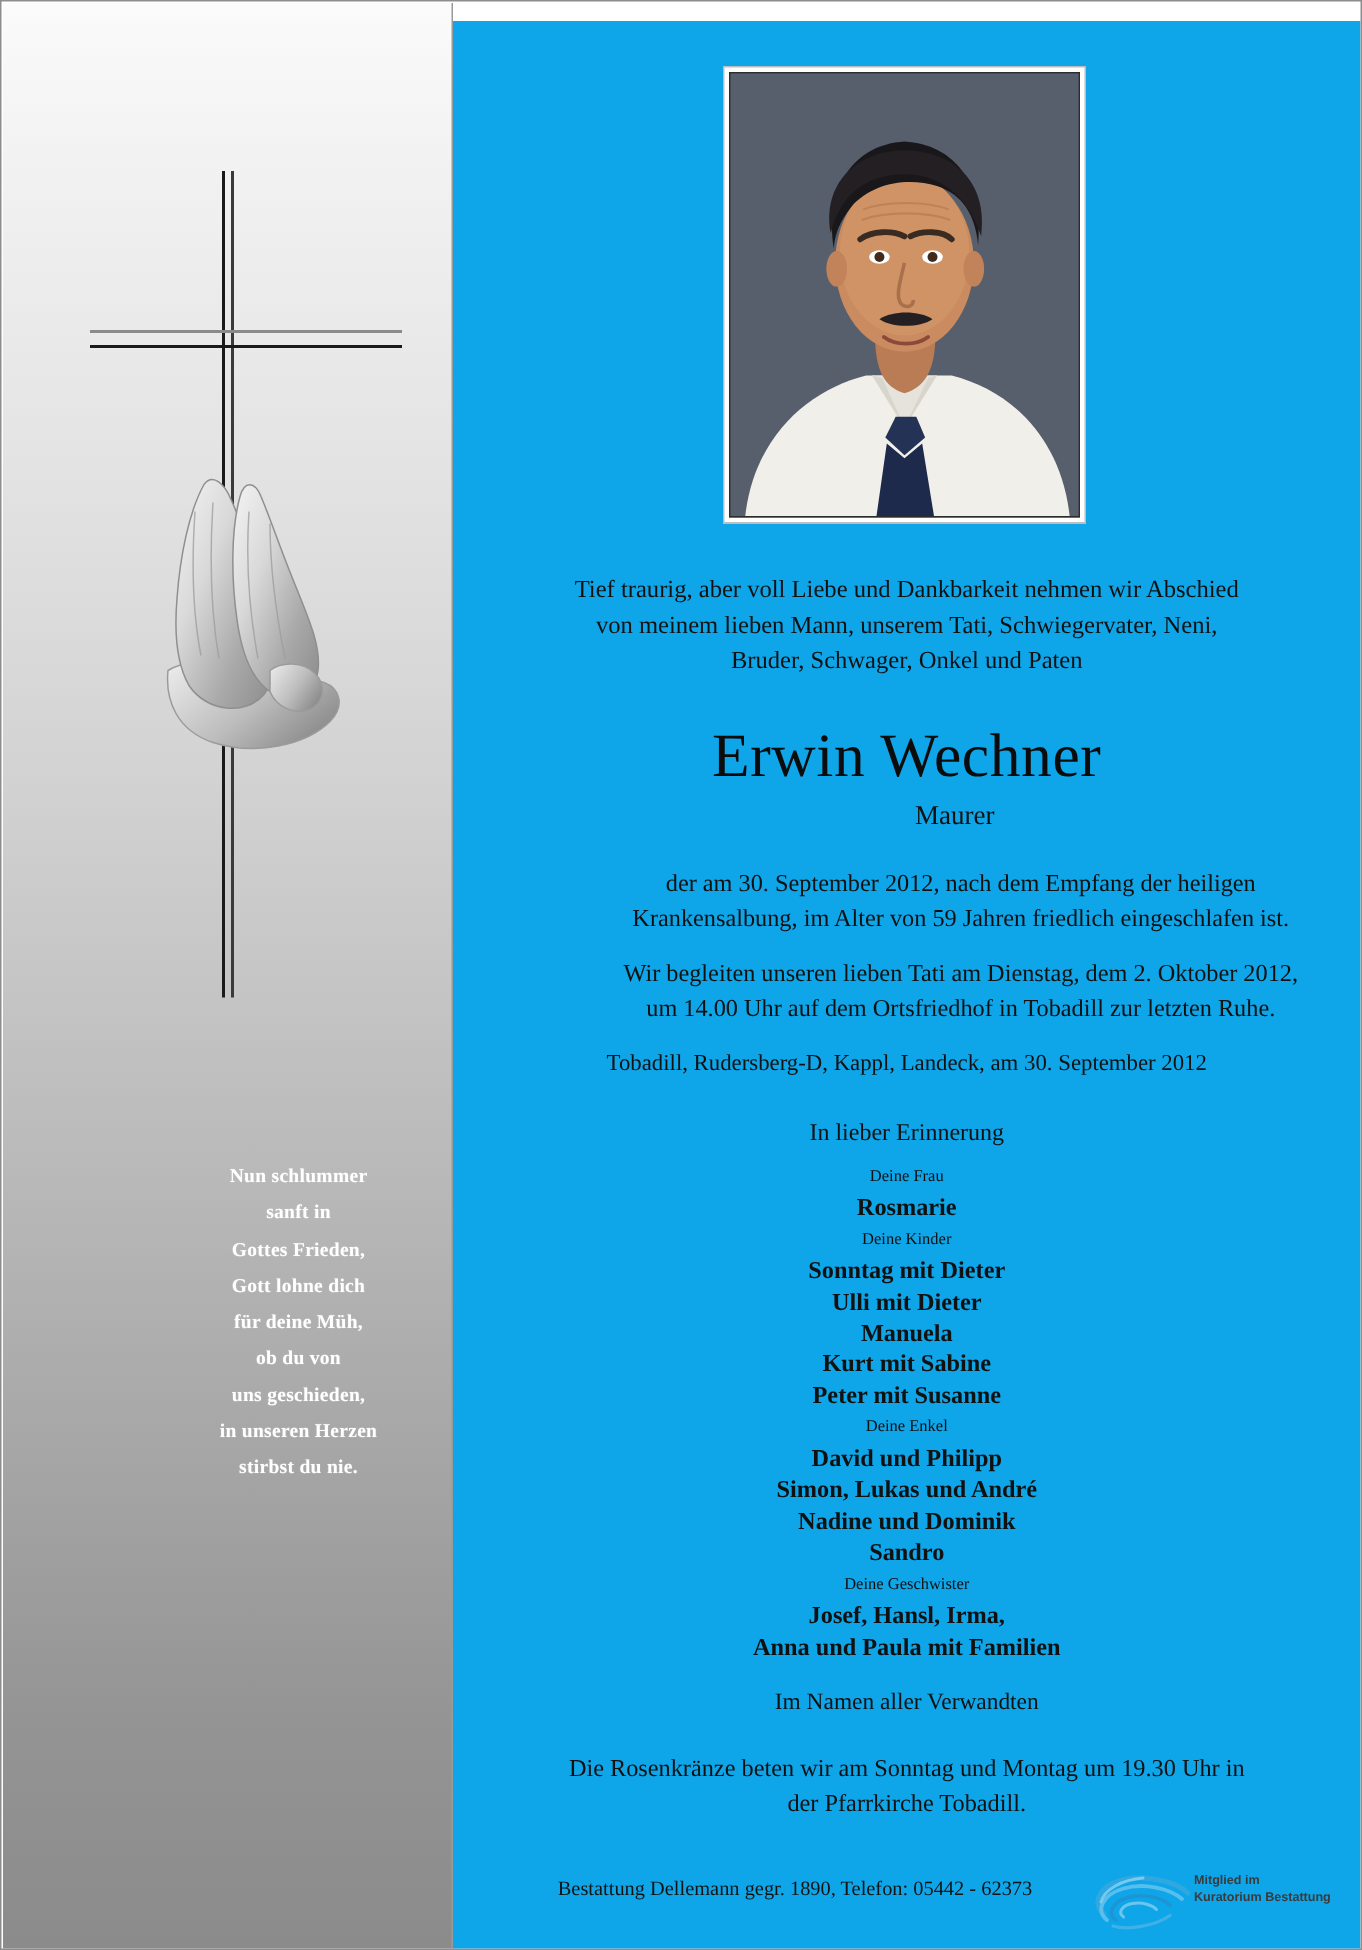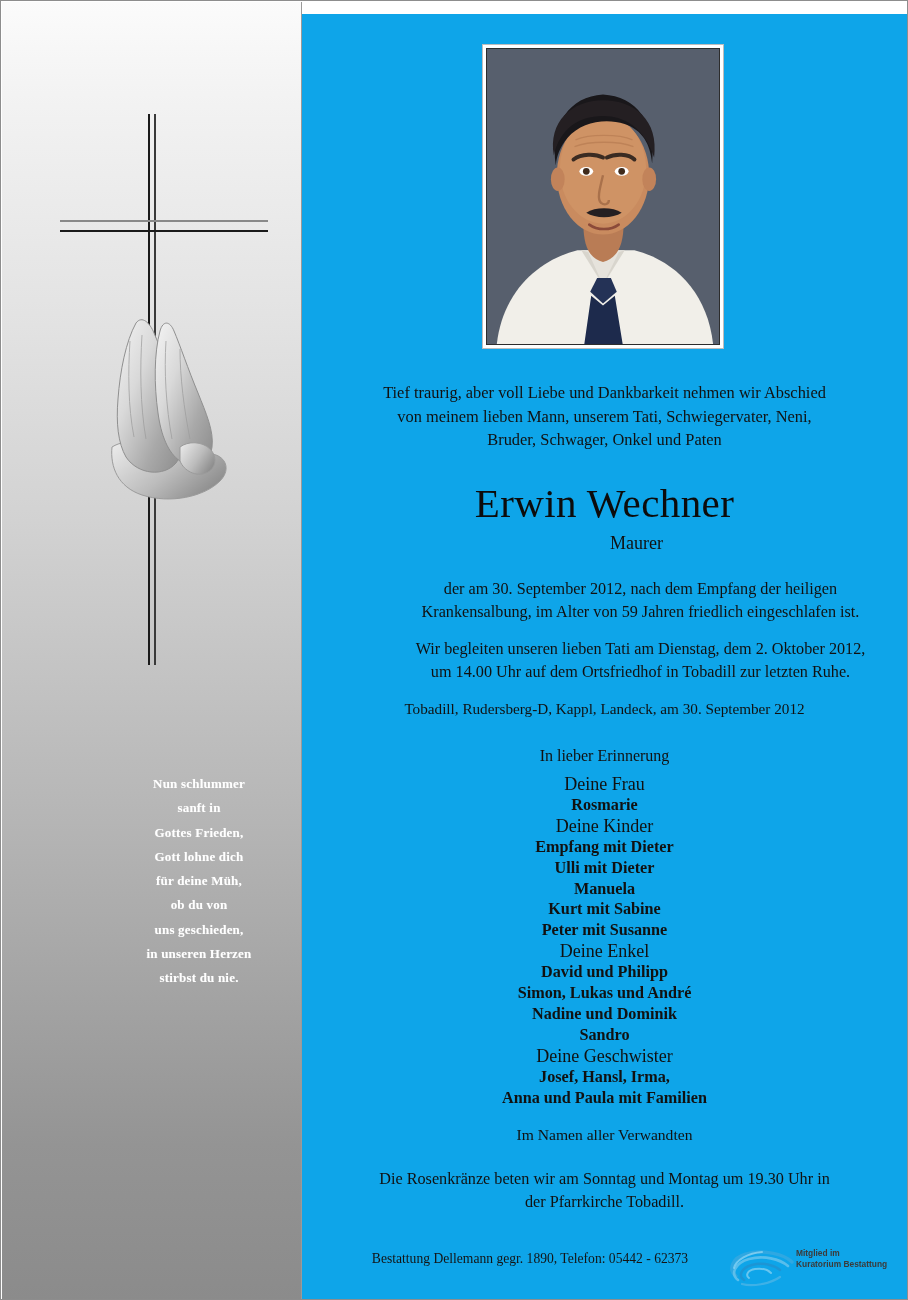--- a/index.html
+++ b/index.html
@@ -104,21 +104,21 @@
   #profession{font-size:18px;line-height:24px;}
   .para{font-size:16.2px;line-height:22.6px;padding-left:36px;}
   .place{font-size:15.2px;line-height:21px;}
   #memory{font-size:16px;line-height:22px;}
 
   #family{
     position:absolute;left:0;top:760px;width:605px;
     text-align:center;
   }
   #family div{
-    font-size:18px;line-height:20.9px;color:#111;
+    font-size:11px;line-height:20.9px;color:#111;
   }
   #family div.rel{font-weight:400;}
   #family div.nm{font-weight:bold;font-size:16.2px;}
 
   #relatives{font-size:15.6px;line-height:21px;}
   #rosary{font-size:16.2px;line-height:22.6px;}
 
   
   #footer{
     position:absolute;left:0;top:1228px;width:519px;height:60px;
@@ -277,21 +277,21 @@
 
     <div class="txt place" style="top:684px;">Tobadill, Rudersberg-D, Kappl, Landeck, am 30. September 2012</div>
 
     <div class="txt" id="memory" style="top:731px;">In lieber Erinnerung</div>
 
     <div id="family">
       <div class="rel">Deine Frau</div>
       <div class="nm">Rosmarie</div>
 
       <div class="rel">Deine Kinder</div>
-      <div class="nm">Empfang mit Dieter</div>
+      <div class="nm">Sonntag mit Dieter</div>
       <div class="nm">Ulli mit Dieter</div>
       <div class="nm">Manuela</div>
       <div class="nm">Kurt mit Sabine</div>
       <div class="nm">Peter mit Susanne</div>
 
       <div class="rel">Deine Enkel</div>
       <div class="nm">David und Philipp</div>
       <div class="nm">Simon, Lukas und André</div>
       <div class="nm">Nadine und Dominik</div>
       <div class="nm">Sandro</div>

